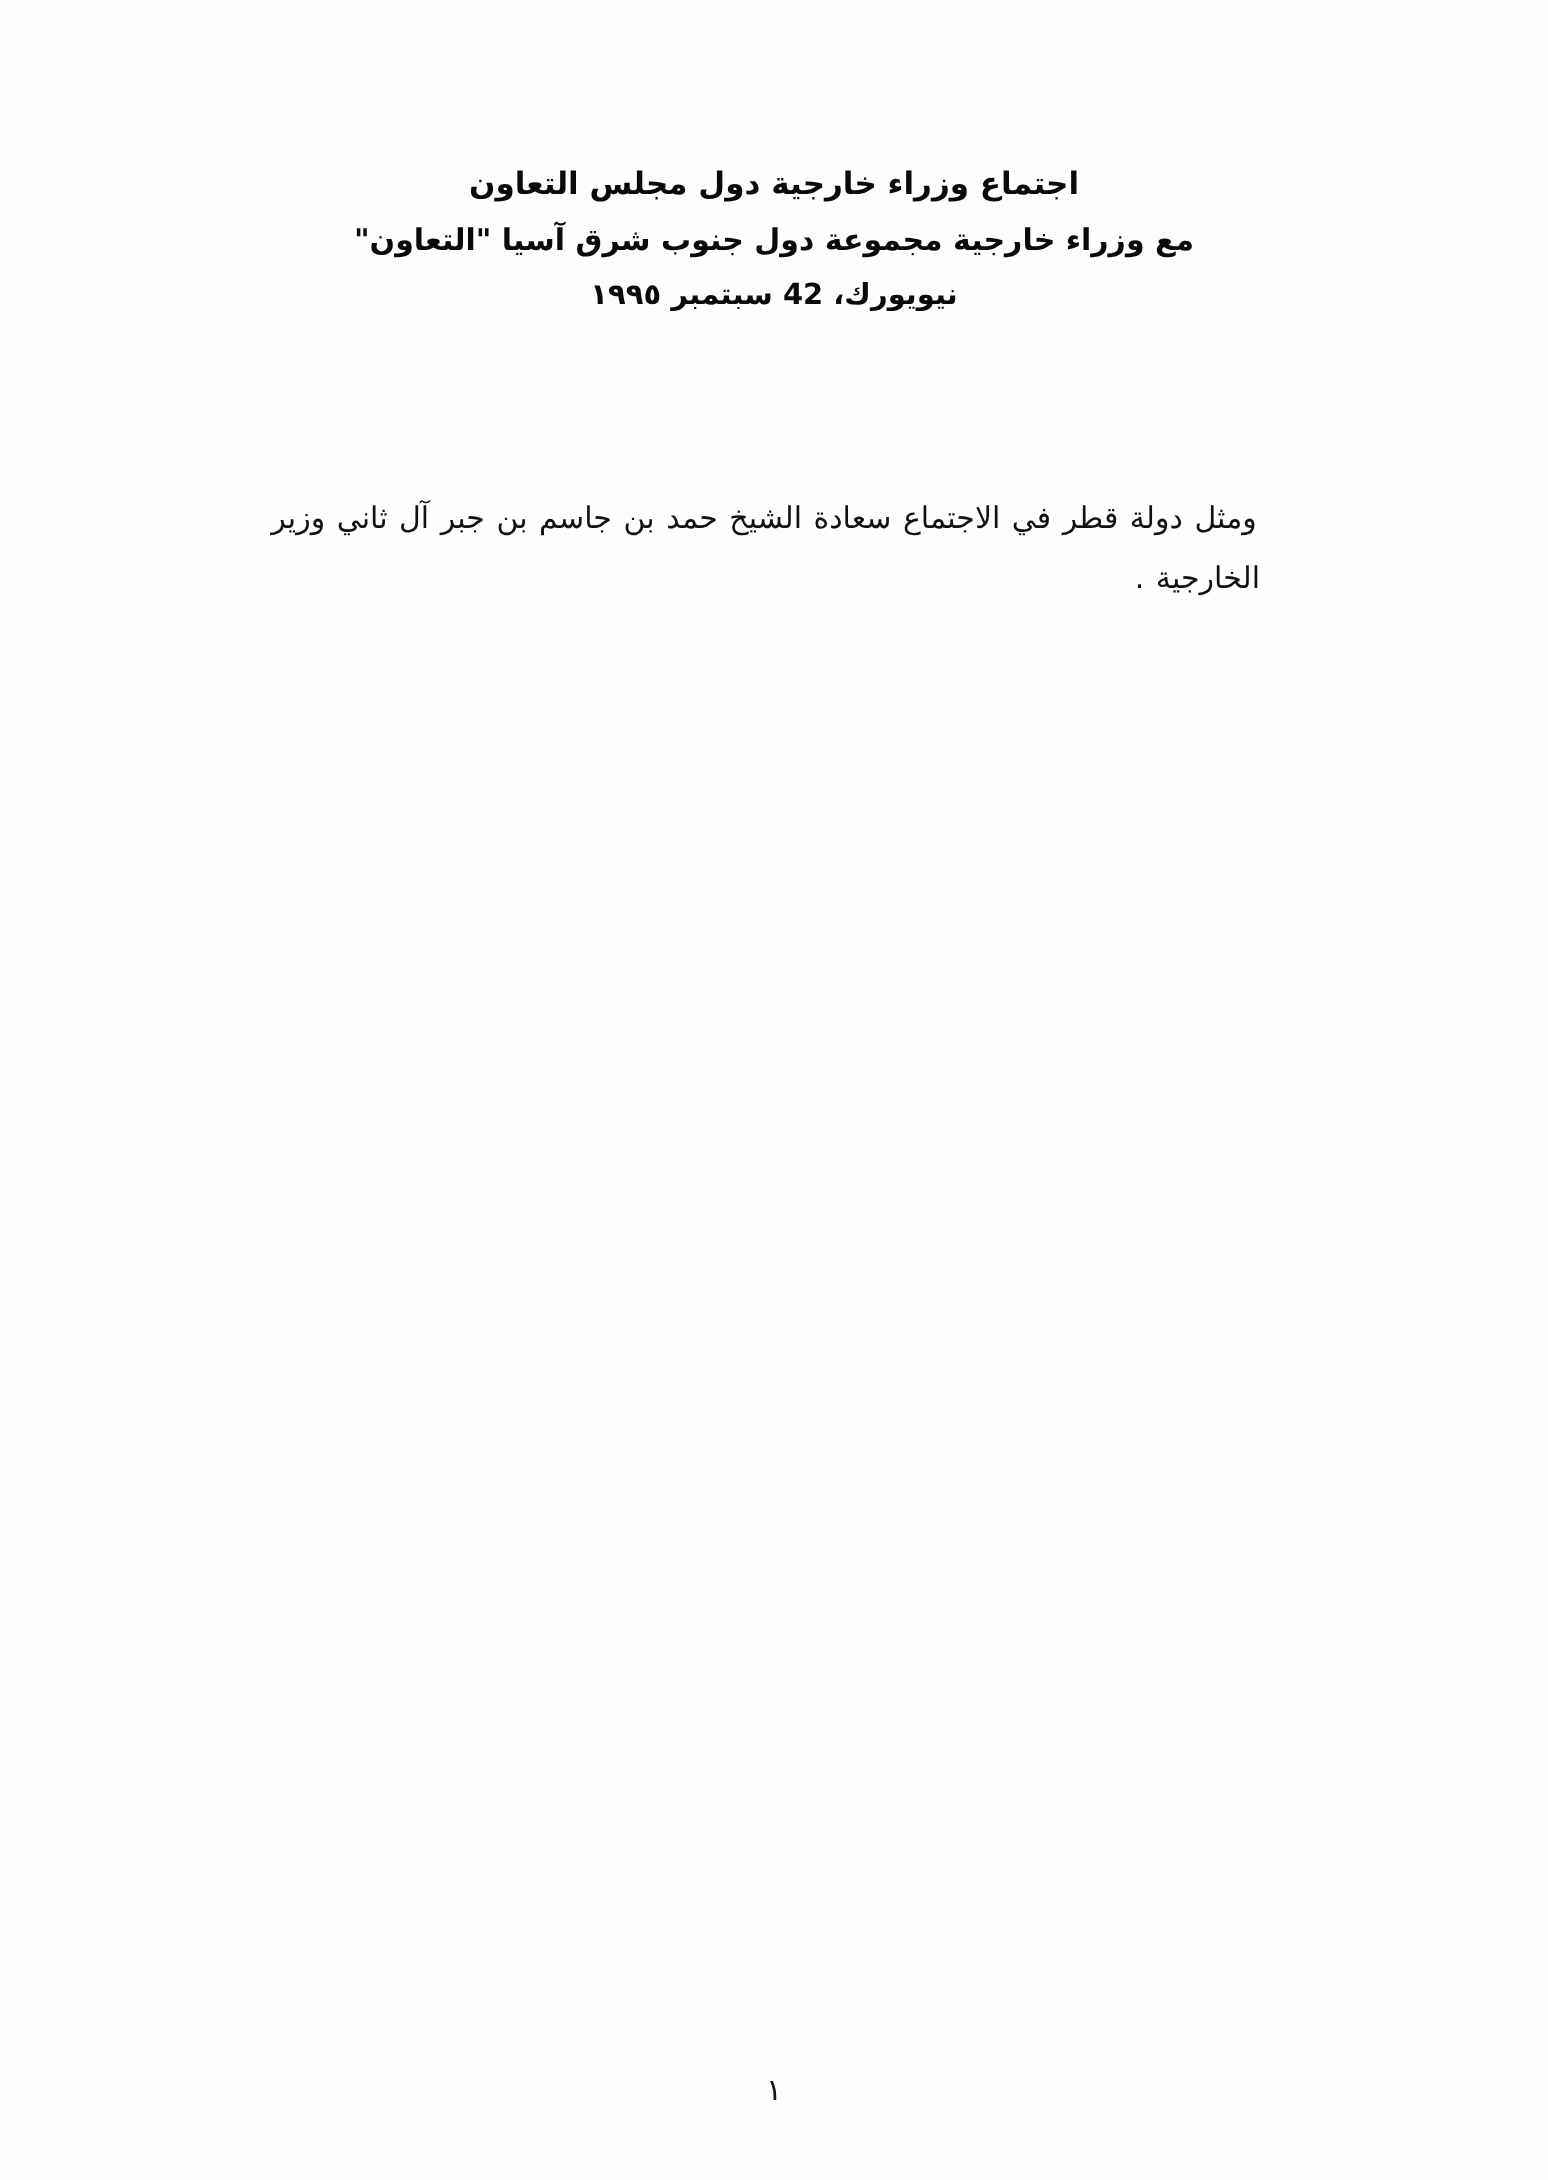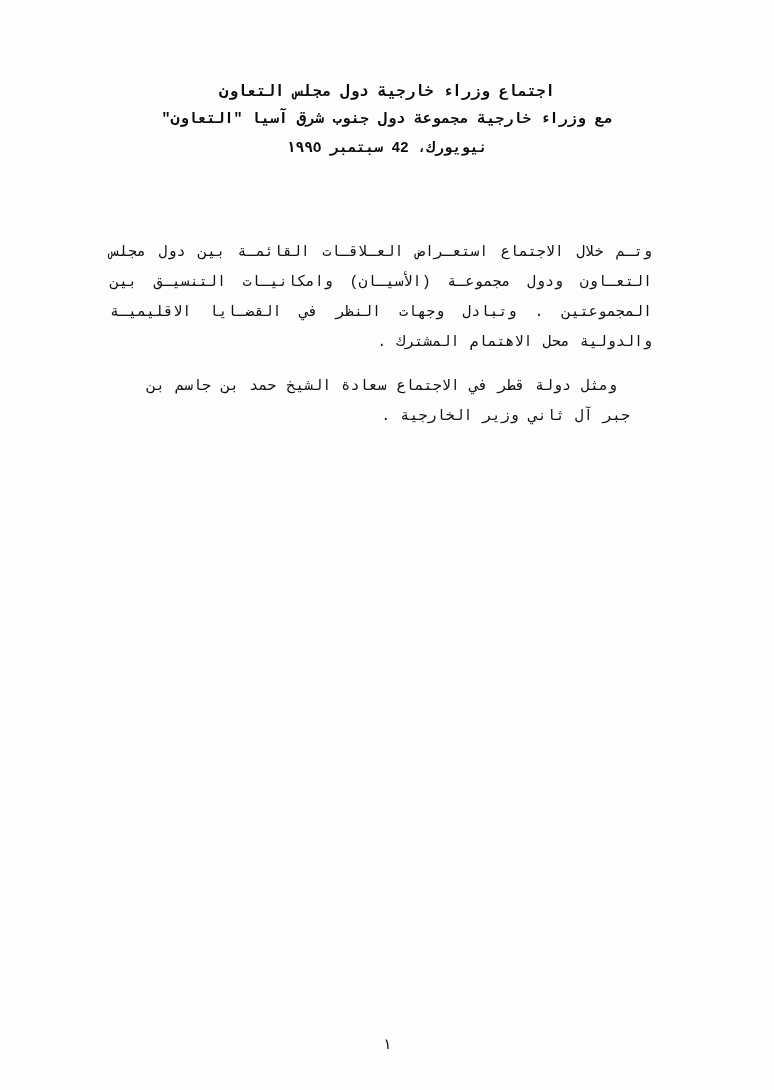--- a/index.html
+++ b/index.html
@@ -12,21 +12,20 @@
     height: 1090px;
     position: relative;
     font-family: "DejaVu Sans", sans-serif;
     color: #0d0d0d;
     overflow: hidden;
   }
   .page {
     position: absolute;
     inset: 0;
     background: #fdfdfd;
-    font-family: Liberation Mono, monospace;
   }
   .doc-body {
     position: absolute;
     top: 78px;
     left: 0;
     right: 0;
     padding: 0 104px;
     box-sizing: border-box;
   }
   .title-block {
@@ -95,20 +94,19 @@
   <div class="doc-body">
 
     <div class="title-block">
       <div class="title-line t1">اجتماع وزراء خارجية دول مجلس التعاون</div>
       <div class="title-line t2">مع وزراء خارجية مجموعة دول جنوب شرق آسيا "التعاون"</div>
       <div class="title-line t3">نيويورك، 42 سبتمبر ١٩٩٥</div>
     </div>
 
     <div class="spacer-after-title"></div>
 
-    <p class="para p2">وتـم خلال الاجتماع استعـراض العـلاقـات القائمـة بين دول مجلس التعـاون ودول مجموعـة (الأسيـان) وامكانيـات التنسيـق بين المجموعتين . وتبادل وجهات النظر في القضـايا الاقليميـة والدولية محل الاهتمام المشترك .</p>
     <p class="para p3">ومثل دولة قطر في الاجتماع سعادة الشيخ حمد بن جاسم بن جبر آل ثاني وزير الخارجية .</p>
 
   </div>
 
   <div class="page-number">١</div>
 
 </div>
 
 </body></html>

